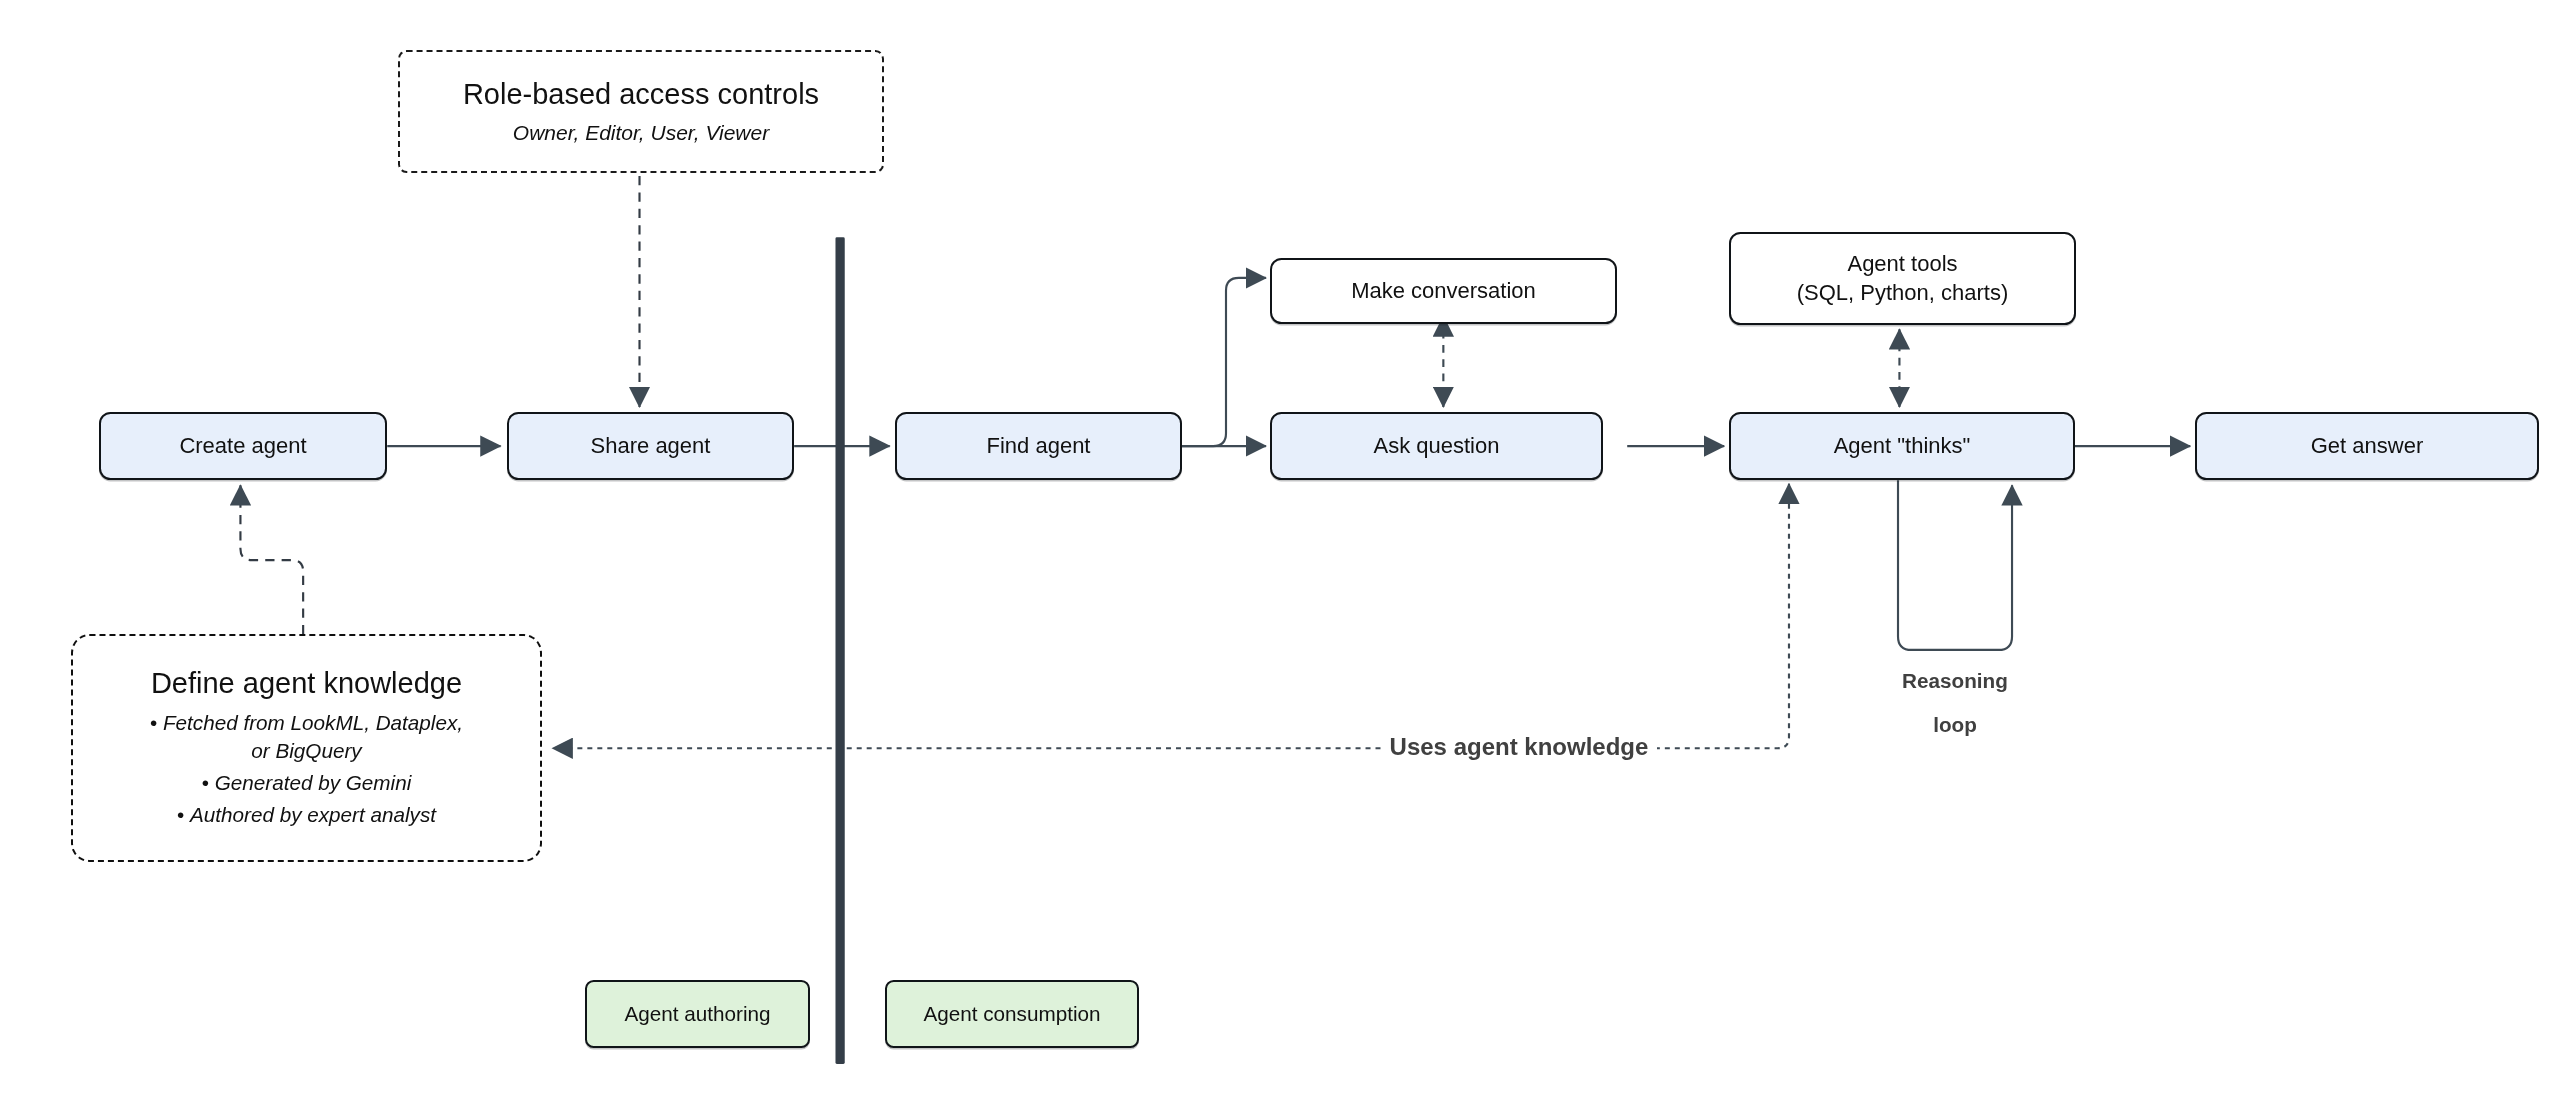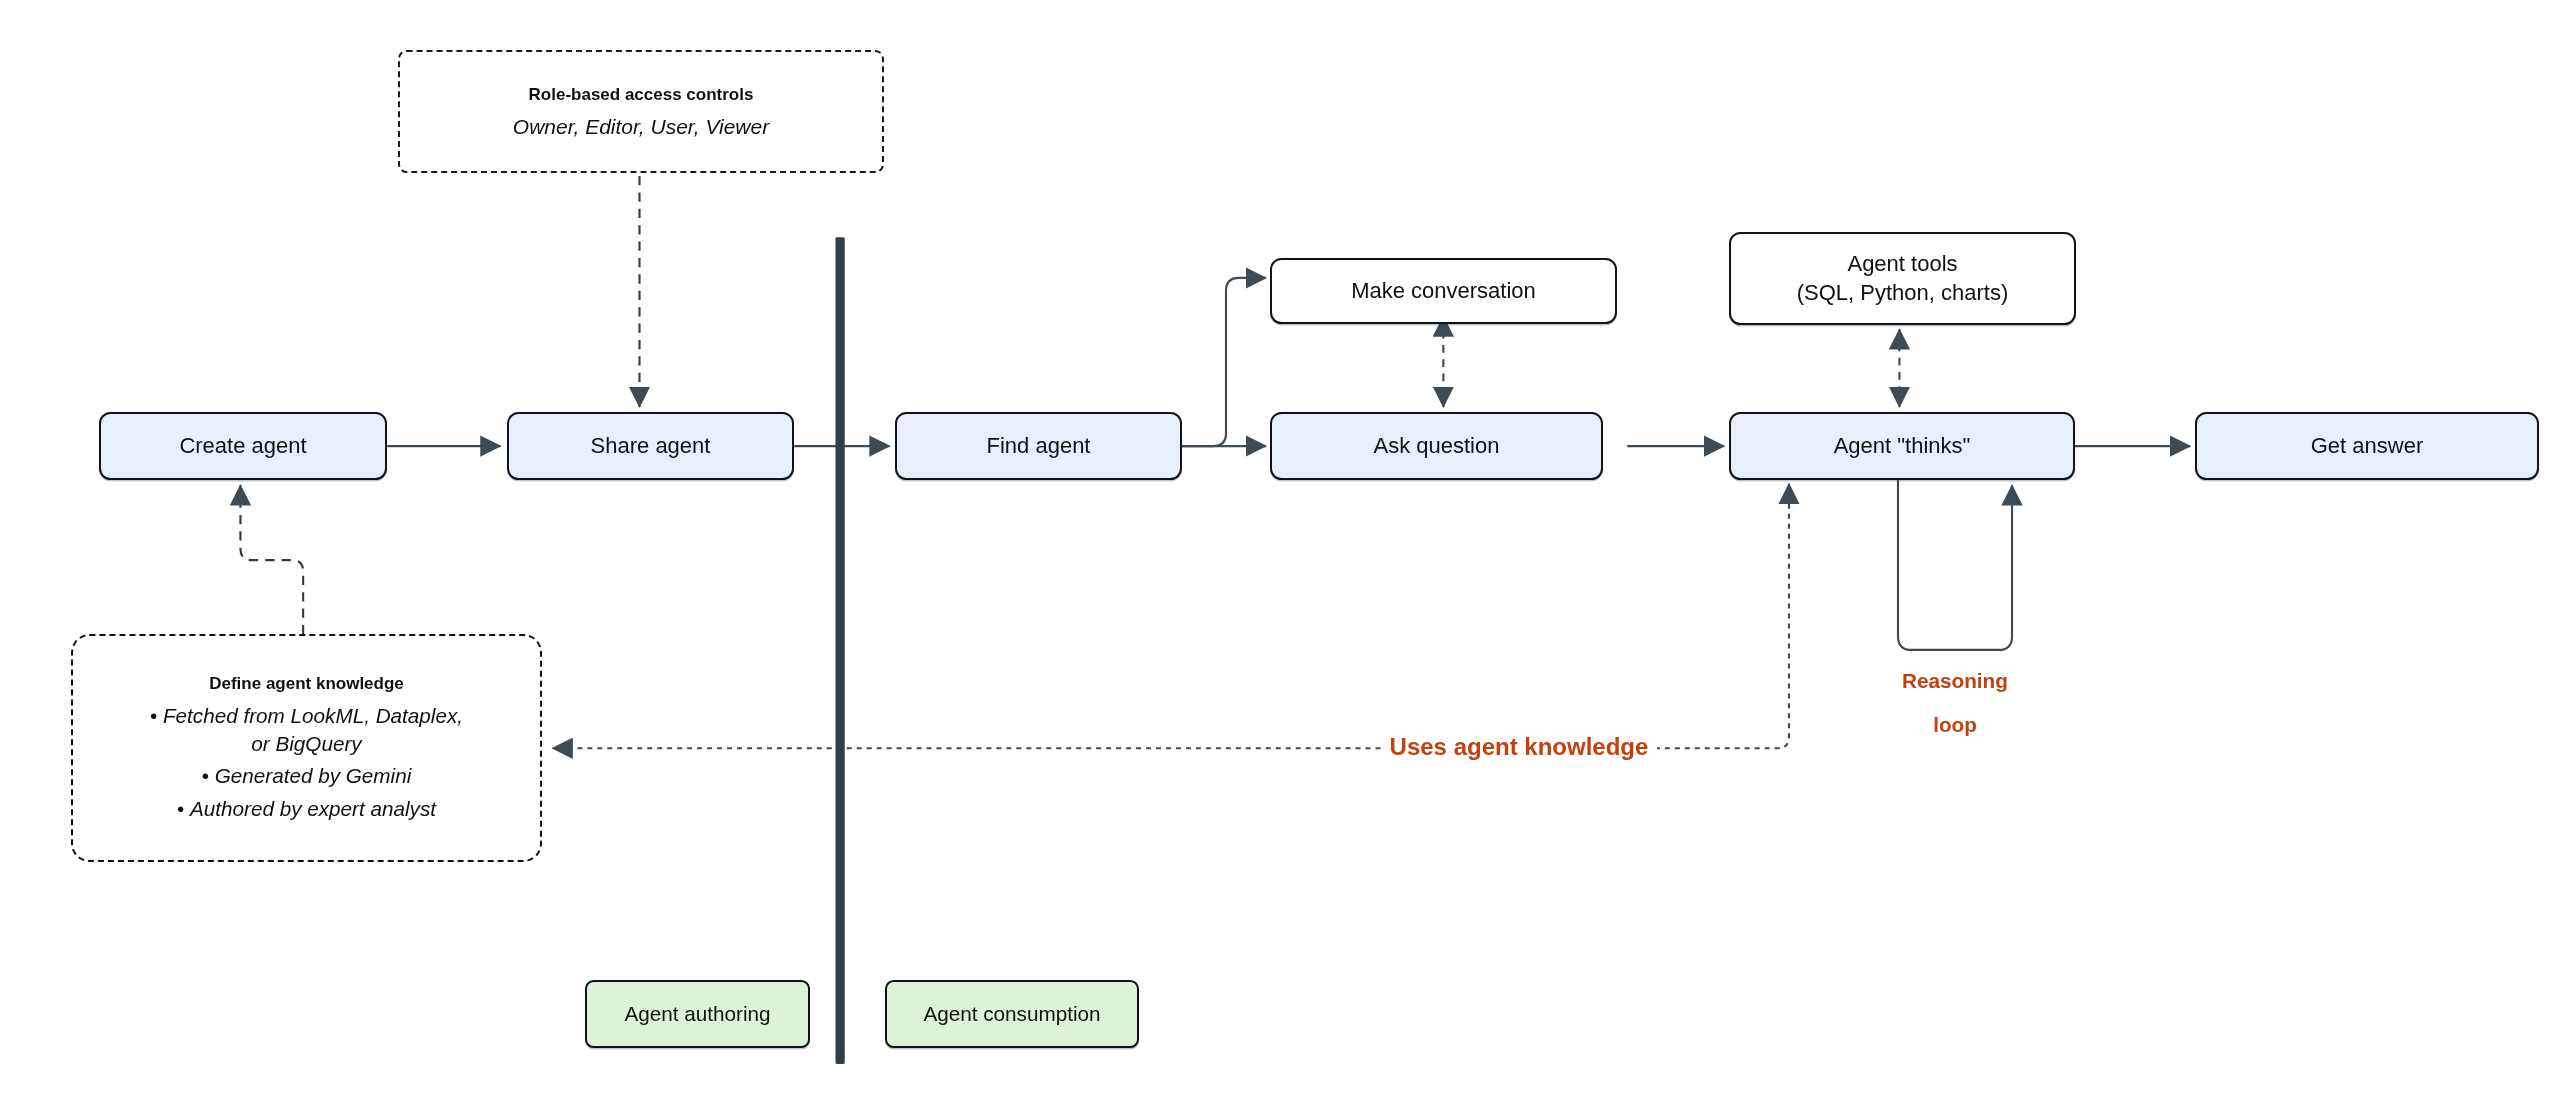--- a/index.html
+++ b/index.html
@@ -62,35 +62,35 @@
   #role-box {
     border: 2.1px dashed #1a1a1a;
     border-radius: 8.6px;
     gap: 10px;
   }
   #define-box {
     border: 2.9px dashed #0f0f0f;
     border-radius: 18.5px;
     gap: 4.3px;
   }
-  .ann-title { font-weight: 700; font-size: 17px; }
+  .ann-title { font-weight: 400; font-size: 29px; }
   .ann-italic { font-style: italic; font-size: 21px; }
   .bullet-list { display: flex; flex-direction: column; gap: 4.3px; margin-top: 4.3px; }
   .bullet {
     font-style: italic;
     font-size: 20.7px;
     line-height: 1.35;
     white-space: pre-line;
   }
   .bullet::before { content: "•  "; font-style: normal; }
 
   .float-label {
     position: absolute;
     z-index: 3;
-    color: #c2410c;
+    color: #404040;
     font-weight: 700;
     text-align: center;
     white-space: pre-line;
   }
   #reasoning-label { font-size: 20.7px; line-height: 44px; }
   #uses-label {
     font-size: 24px;
     background: #ffffff;
     padding: 0 8.6px;
     line-height: 31px;

